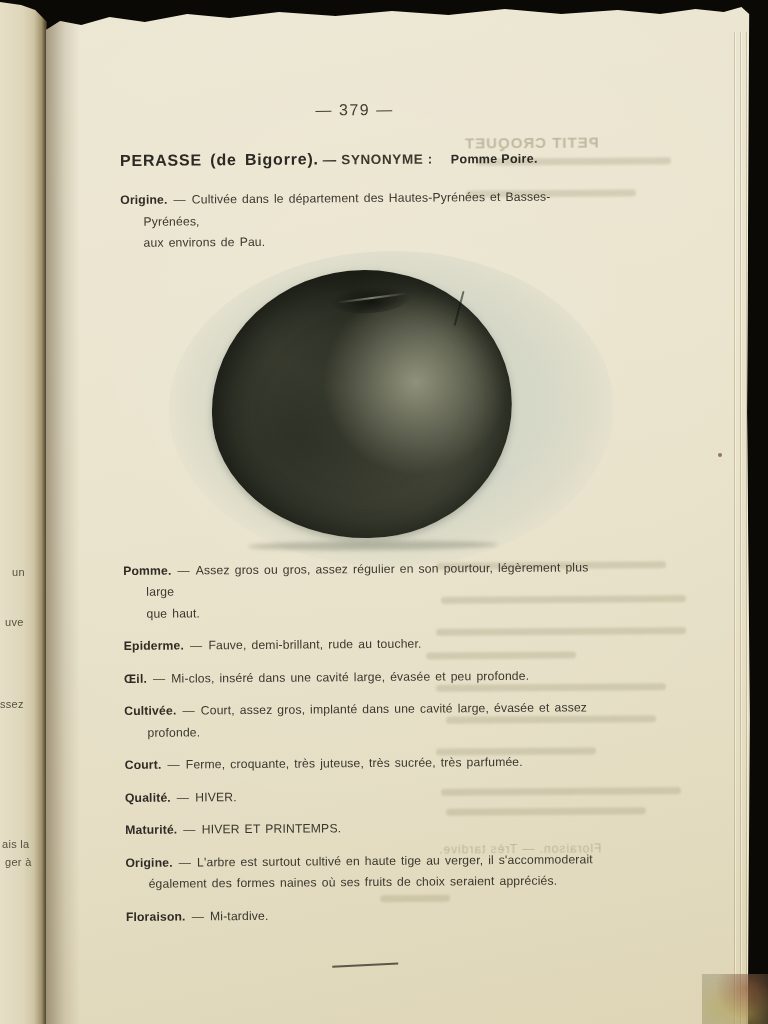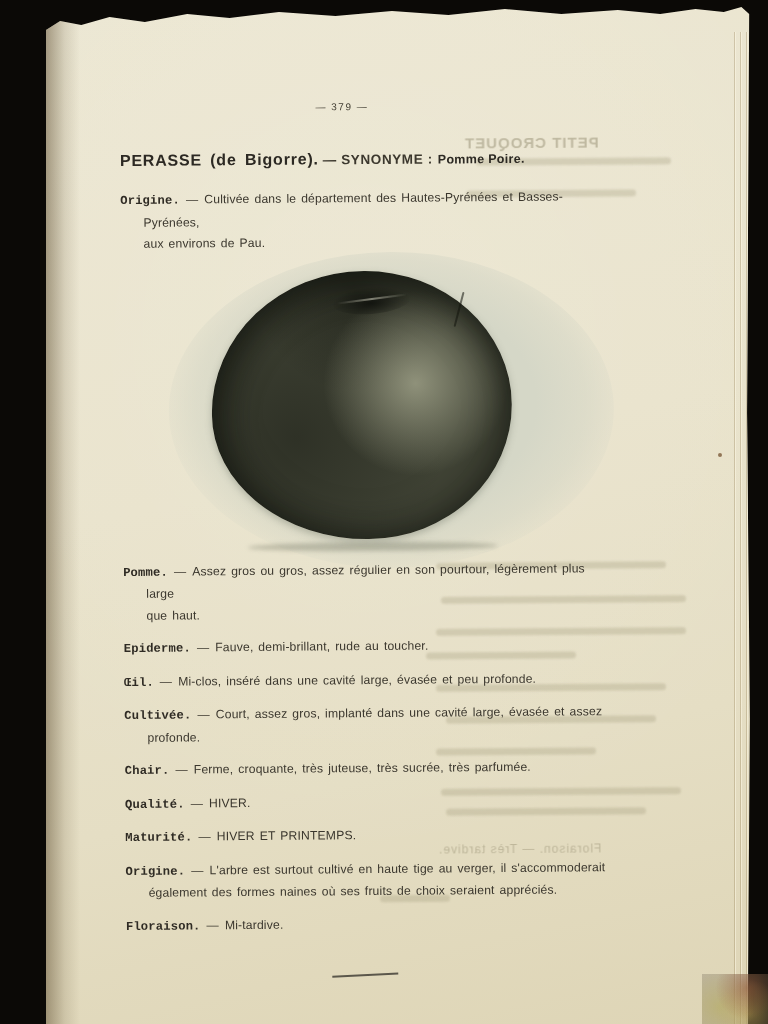--- a/index.html
+++ b/index.html
@@ -37,32 +37,32 @@
       rgba(0,0,0,0) 0 2px, rgba(140,118,72,.30) 2px 3px,
       rgba(252,246,226,.55) 3px 4px, rgba(0,0,0,0) 4px 6px);
   }
 
   
   .content {
     position:absolute; left:77px; top:131px; width:482px;
     transform:rotate(-0.45deg); transform-origin:left center;
     color:#3a362d;
   }
-  .pagenum { position:absolute; left:196px; top:-34px; font-size:10px; letter-spacing:1.5px; color:#423e33; }
+  .pagenum { position:absolute; left:196px; top:-34px; font-size:16px; letter-spacing:1.5px; color:#423e33; }
   .title { margin:0 0 16px; white-space:nowrap; }
   .variety { font-weight:700; font-size:16px; letter-spacing:.8px; word-spacing:3px; color:#2c2923; }
   .syn-dash { font-size:13.5px; margin:0 5px 0 4px; color:#3c382e; }
   .syn-label { font-size:13.5px; letter-spacing:.6px; color:#3c382e; }
-  .syn-value { font-weight:700; font-size:12.5px; letter-spacing:.3px; margin-left:5px; color:#2c2923; }
+  .syn-value { font-weight:700; font-size:12.5px; letter-spacing:.3px; margin-left:18px; color:#2c2923; }
 
   .entry {
     margin:0 0 11px; padding-left:23px; text-indent:-23px;
     font-size:12.2px; line-height:21.5px; letter-spacing:.15px; word-spacing:1.4px;
   }
-  .lbl { font-weight:700; color:#2f2b24;font-family:Liberation Mono, monospace; }
+  .lbl { font-weight:700; color:#2f2b24; }
   .dash { margin:0 6px; }
   .txt { white-space:pre-wrap; }
 
   
   .photo { position:relative; height:288px; margin:2px 0 7px; }
   .photo-wash {
     position:absolute; left:47px; top:-13px; width:445px; height:316px; border-radius:50%;
     background:radial-gradient(ellipse at 50% 48%, #d5d7c7 46%, rgba(211,213,197,.55) 62%, rgba(211,213,197,0) 76%);
   }
   .fruit {
@@ -120,20 +120,27 @@
       radial-gradient(circle at 26% 66%, rgba(186,176,96,.55), rgba(186,176,96,0) 60%),
       radial-gradient(circle at 72% 80%, rgba(198,170,86,.50), rgba(198,170,86,0) 55%),
       rgba(110,100,82,.30);
   }
 </style>
 </head>
 <body>
 
 <div class="scene">
 
+  <div class="left-page">
+    <span class="frag" style="left:12px;top:566px">un</span>
+    <span class="frag" style="left:5px;top:616px">uve</span>
+    <span class="frag" style="left:0px;top:698px">ssez</span>
+    <span class="frag" style="left:2px;top:838px">ais la</span>
+    <span class="frag" style="left:5px;top:856px">ger à</span>
+  </div>
 
   <div class="main-page">
 
     <div class="ghost-text ghost-title">PETIT CROQUET</div>
     <div class="gbar" style="left:430px;top:152px;width:195px"></div>
     <div class="gbar" style="left:420px;top:184px;width:170px"></div>
     <div class="gbar" style="left:390px;top:556px;width:230px"></div>
     <div class="gbar" style="left:395px;top:590px;width:245px"></div>
     <div class="gbar" style="left:390px;top:622px;width:250px"></div>
     <div class="gbar" style="left:380px;top:646px;width:150px"></div>
@@ -167,21 +174,21 @@
       <p class="entry"><span class="lbl">Pomme.</span><span class="dash">—</span><span class="txt">Assez gros ou gros, assez régulier en son pourtour, légèrement plus large
 que haut.</span></p>
 
       <p class="entry"><span class="lbl">Epiderme.</span><span class="dash">—</span><span class="txt">Fauve, demi-brillant, rude au toucher.</span></p>
 
       <p class="entry"><span class="lbl">Œil.</span><span class="dash">—</span><span class="txt">Mi-clos, inséré dans une cavité large, évasée et peu profonde.</span></p>
 
       <p class="entry"><span class="lbl">Cultivée.</span><span class="dash">—</span><span class="txt">Court, assez gros, implanté dans une cavité large, évasée et assez
 profonde.</span></p>
 
-      <p class="entry"><span class="lbl">Chair.</span><span class="dash">—</span><span class="txt">Ferme, croquante, très juteuse, très sucrée, très parfumée.</span></p>
+      <p class="entry"><span class="lbl">Court.</span><span class="dash">—</span><span class="txt">Ferme, croquante, très juteuse, très sucrée, très parfumée.</span></p>
 
       <p class="entry"><span class="lbl">Qualité.</span><span class="dash">—</span><span class="txt">HIVER.</span></p>
 
       <p class="entry"><span class="lbl">Maturité.</span><span class="dash">—</span><span class="txt">HIVER ET PRINTEMPS.</span></p>
 
       <p class="entry"><span class="lbl">Origine.</span><span class="dash">—</span><span class="txt">L'arbre est surtout cultivé en haute tige au verger, il s'accommoderait
 également des formes naines où ses fruits de choix seraient appréciés.</span></p>
 
       <p class="entry"><span class="lbl">Floraison.</span><span class="dash">—</span><span class="txt">Mi-tardive.</span></p>
 

